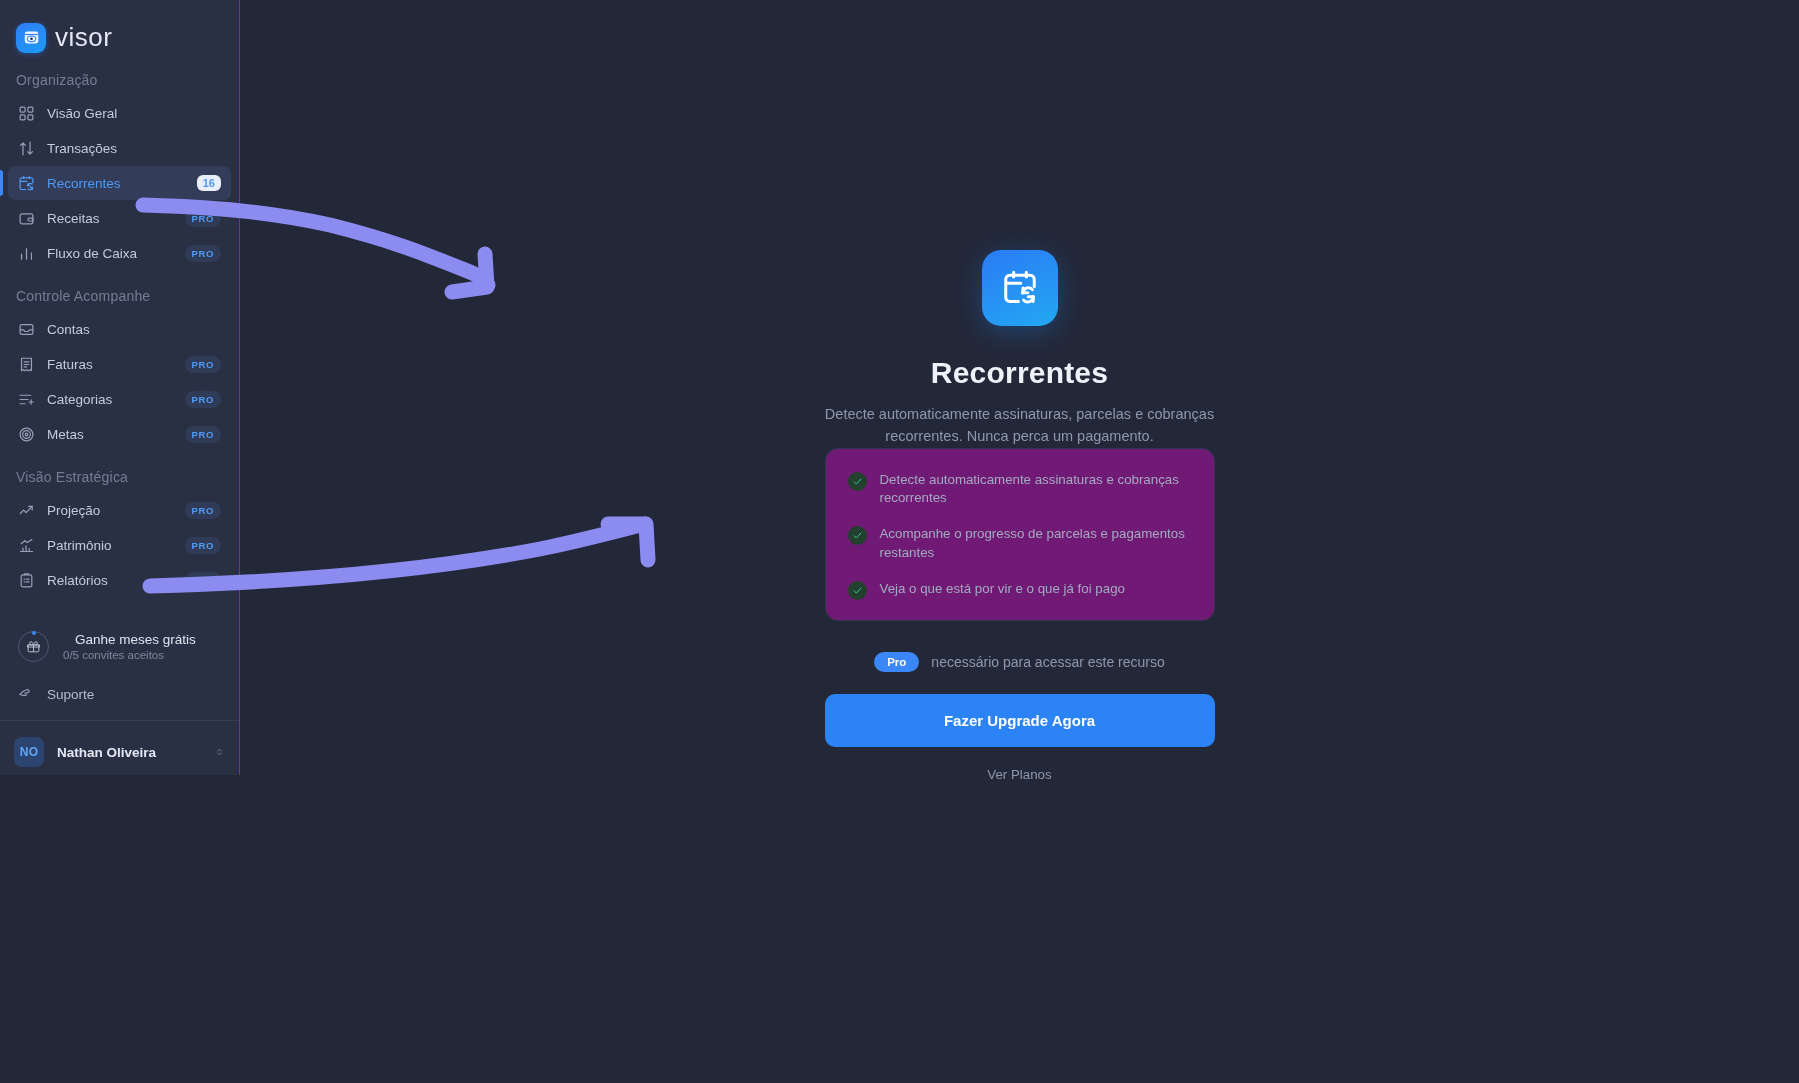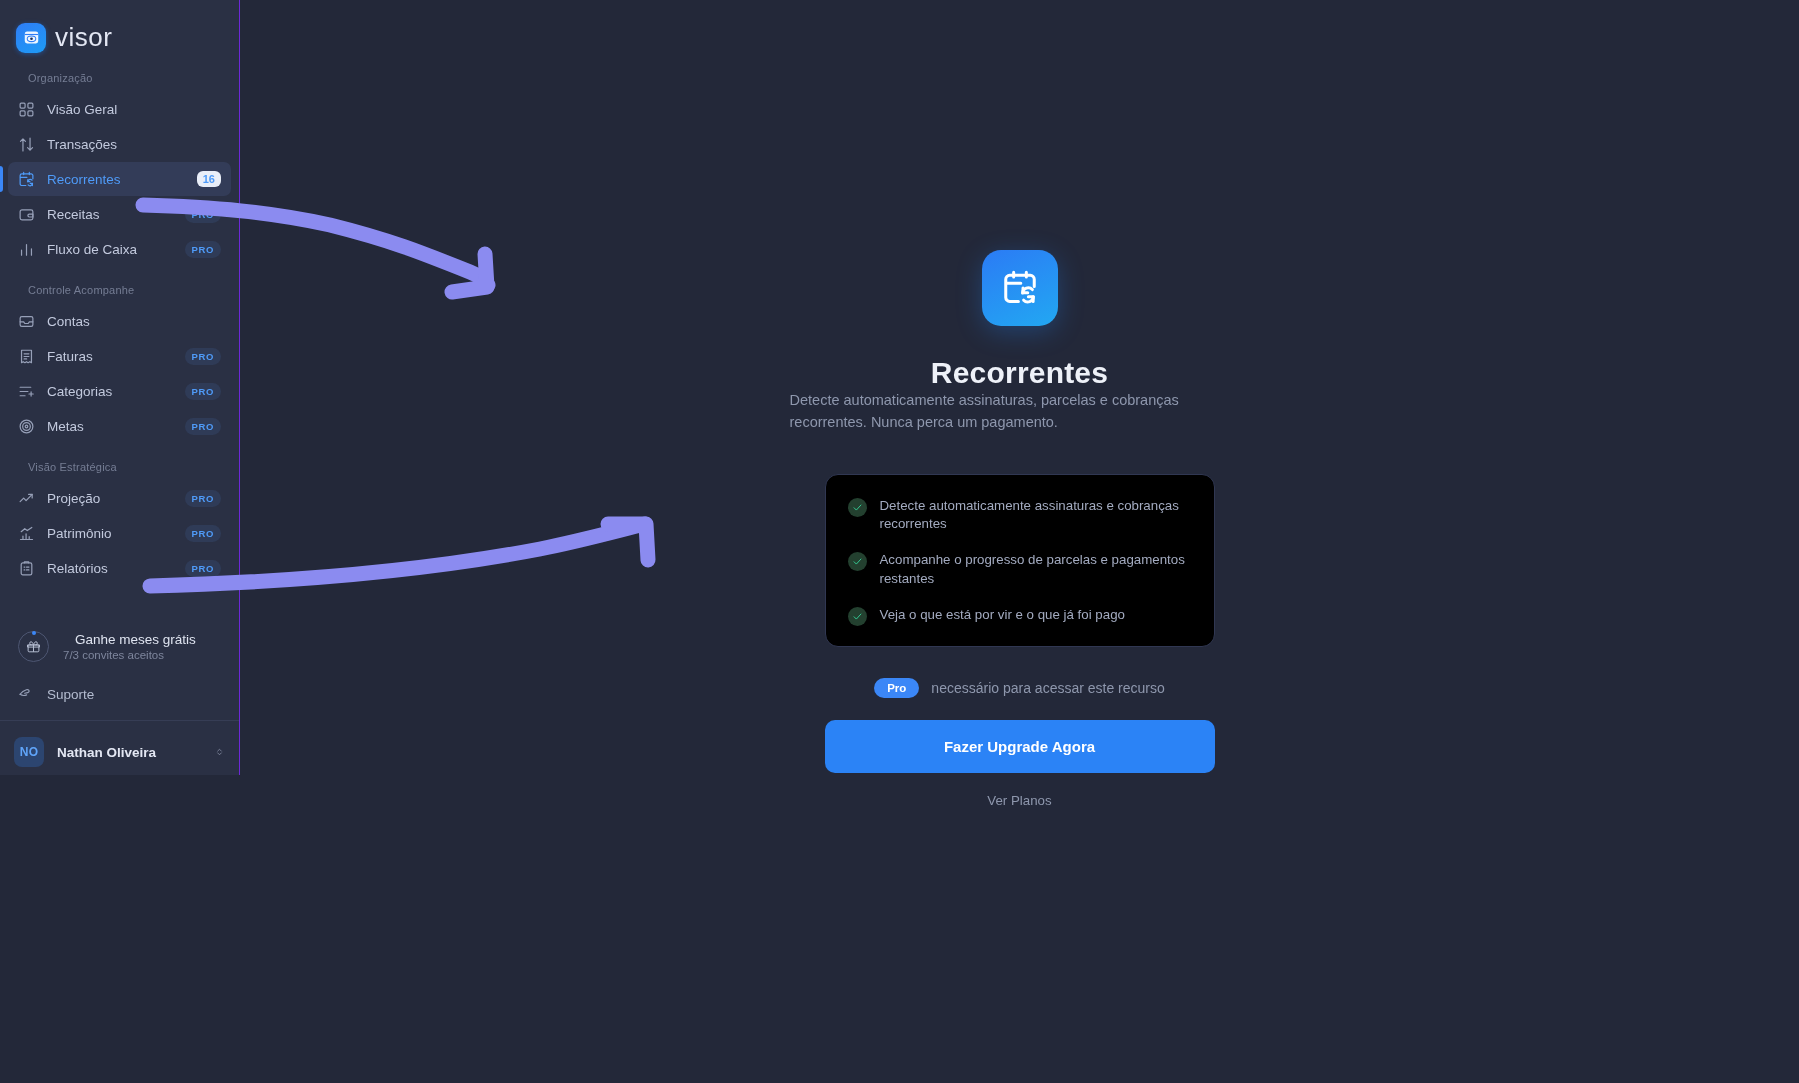--- a/index.html
+++ b/index.html
@@ -23,21 +23,21 @@
   .brand-mark {
     width: 30px; height: 30px; border-radius: 9px;
     background: linear-gradient(150deg, #2f7df6 0%, #1d9bf5 100%);
     display: flex; align-items: center; justify-content: center;
     box-shadow: 0 1px 5px rgba(30,120,240,.45);
   }
   .brand-name { font-size: 26px; letter-spacing: .5px; color: #e3e7f3; font-weight: 300; }
 
   .nav { padding-top: 14px; flex: 0 0 auto; }
   .nav-group-label {
-    font-size: 11px; color: #757d94; padding: 0 0 7px 28px;
+    font-size: 14px; color: #757d94; padding: 0 0 7px 16px;
     letter-spacing: .2px;
   }
   .nav-group { margin-bottom: 18px; }
   .nav-item {
     display: flex; align-items: center; gap: 12px;
     height: 34px; margin: 1px 8px; padding: 0 10px;
     border-radius: 7px; cursor: pointer; position: relative;
   }
   .nav-item .ico { width: 17px; height: 17px; flex: 0 0 17px; display:flex; align-items:center; justify-content:center; }
   .nav-item .ico svg { width: 17px; height: 17px; stroke: #97a0b8; fill: none; stroke-width: 1.7; stroke-linecap: round; stroke-linejoin: round; }
@@ -102,25 +102,25 @@
     padding-top: 250px;
   }
   .hero-icon {
     width: 76px; height: 76px; border-radius: 19px;
     background: linear-gradient(155deg, #2b7bf5 0%, #22a8f2 100%);
     display: flex; align-items: center; justify-content: center;
     box-shadow: 0 6px 26px rgba(36,130,240,.30);
   }
   .hero-icon svg { width: 38px; height: 38px; stroke: #ffffff; fill: none; stroke-width: 1.9; stroke-linecap: round; stroke-linejoin: round; }
   .hero-title { font-size: 30px; font-weight: 700; color: #eef1f8; margin-top: 30px; letter-spacing: .2px; }
-  .hero-desc { font-size: 14.5px; color: #8e97ad; text-align: left; line-height: 1.5; max-width: 460px; }
+  .hero-desc { margin-top: 14px; font-size: 14.5px; color: #8e97ad; text-align: center; line-height: 1.5; max-width: 460px; }
 
   .feature-card {
-    margin-top: 40px; width: 390px;
-    background: #000000; border: 1px solid #303752;
+    width: 390px;
+    background: #701a75; border: 1px solid #303752;
     border-radius: 13px; padding: 22px 22px 20px 22px;
   }
   .feature-row { display: flex; align-items: flex-start; gap: 13px; margin-bottom: 17px; }
   .feature-row:last-child { margin-bottom: 0; }
   .check {
     width: 19px; height: 19px; flex: 0 0 19px; border-radius: 50%;
     background: #23402f; display:flex; align-items:center; justify-content:center; margin-top:1px;
   }
   .check svg { width: 11px; height: 11px; stroke: #34d399; fill:none; stroke-width: 2; stroke-linecap:round; stroke-linejoin:round; }
   .feature-text { font-size: 13.3px; color: #a3abc0; line-height: 1.42; }
@@ -318,21 +318,21 @@
         <span class="gift-circle">
           <svg viewBox="0 0 24 24">
               <rect x="3.4" y="9.5" width="17.2" height="11" rx="1.6"></rect>
               <path d="M2.4 9.5h19.2v3.4H2.4z"></path>
               <path d="M12 9.5v11"></path>
               <path d="M12 9.5S10.6 4.4 8.2 4.4a2.3 2.3 0 000 4.6M12 9.5s1.4-5.1 3.8-5.1a2.3 2.3 0 010 4.6"></path>
             </svg>
         </span>
         <span>
           <div class="referral-title">Ganhe meses grátis</div>
-          <div class="referral-sub">7/3 convites aceitos</div>
+          <div class="referral-sub">0/5 convites aceitos</div>
         </span>
       </div>
 
       <div class="support">
         <span>
           <svg viewBox="0 0 24 24">
               <path d="M3 15.4c2.6-3.4 6-5.6 9.6-6.7 1.9-.6 3.6.2 4 1.6.3 1.2-.6 2.3-2 2.6l-4.6 1"></path>
               <path d="M3 15.4c3.1 2 6.7 2.3 10 .9"></path>
             </svg>
         </span>

